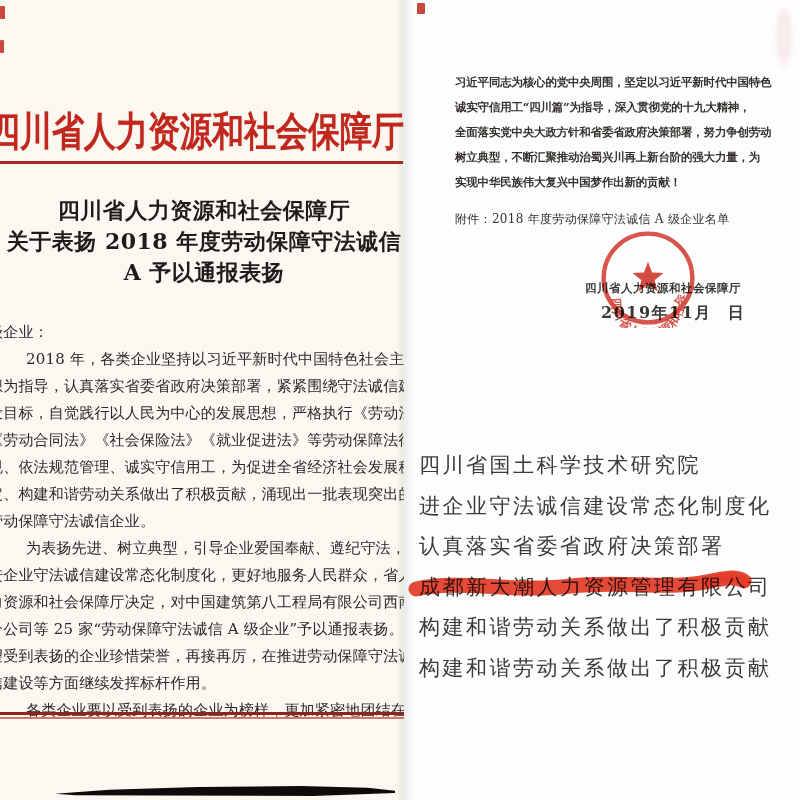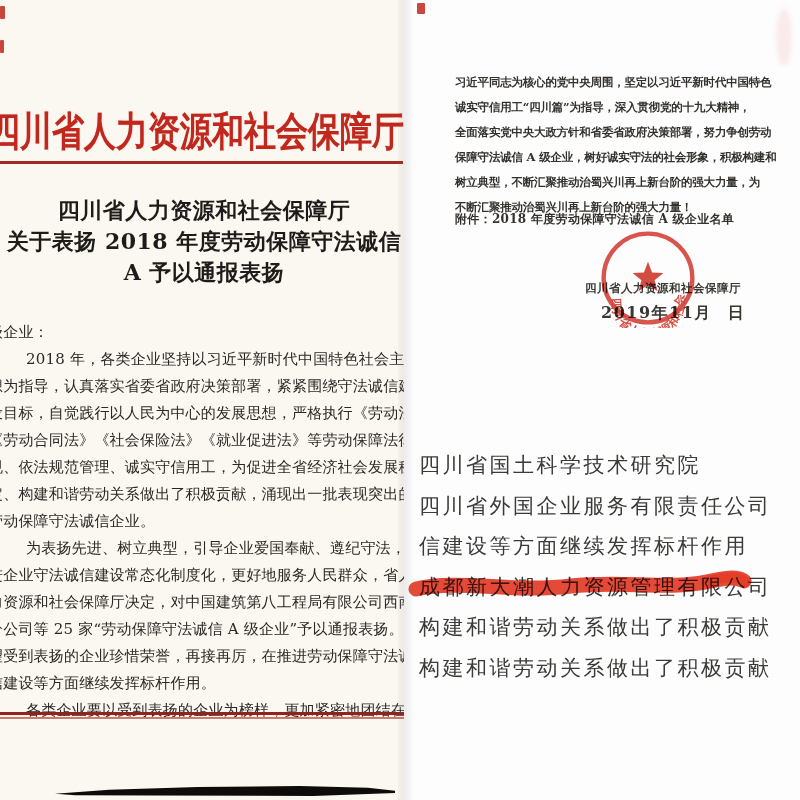--- a/index.html
+++ b/index.html
@@ -47,21 +47,21 @@
     clip-path:polygon(0 78%,16% 38%,42% 10%,72% 0,92% 18%,100% 48%,100% 70%,76% 100%,30% 96%,6% 92%);
   }
   
   .right-body{
     position:absolute;left:51px;top:70px;
     font-size:11.5px;line-height:25px;font-weight:bold;color:#34312d;letter-spacing:-0.2px;
   }
   .right-body .line{white-space:nowrap;}
   .attachment{
     position:absolute;left:51px;top:211px;
-    font-size:12px;font-weight:bold;color:#34312d;white-space:nowrap;letter-spacing:0.3px;
+    font-size:12px;font-weight:normal;color:#34312d;white-space:nowrap;letter-spacing:0.3px;
   }
   .signer{
     position:absolute;left:181px;top:281px;
     font-size:11.5px;font-weight:bold;color:#3a3733;white-space:nowrap;letter-spacing:0.5px;
   }
   .date-line{
     position:absolute;left:197px;top:303px;
     font-size:16px;font-weight:bold;color:#3a3733;white-space:nowrap;letter-spacing:1.5px;
   }
   .day-gap{display:inline-block;width:16px;}
@@ -121,45 +121,44 @@
   </div>
 
   <div class="page page-right">
     <div class="edge-frag f3"></div>
     <div class="smudge"></div>
 
     <div class="right-body">
       <div class="line">习近平同志为核心的党中央周围，坚定以习近平新时代中国特色</div>
       <div class="line">诚实守信用工“四川篇”为指导，深入贯彻党的十九大精神，</div>
       <div class="line">全面落实党中央大政方针和省委省政府决策部署，努力争创劳动</div>
-      <div class="line">保障守法诚信 A 级企业，树好诚实守法的社会形象，积极构建和</div>
       <div class="line">树立典型，不断汇聚推动治蜀兴川再上新台阶的强大力量，为</div>
-      <div class="line">不断汇聚推动治蜀兴川再上新台阶的强大力量！</div>
+      <div class="line">实现中华民族伟大复兴中国梦作出新的贡献！</div>
     </div>
 
     <div class="attachment">附件：2018 年度劳动保障守法诚信 A 级企业名单</div>
 
     <div class="signer">四川省人力资源和社会保障厅</div>
     <div class="date-line">
       <span>2019年11月</span><span class="day-gap"></span><span>日</span>
     </div>
 
     <svg class="seal" viewBox="0 0 160 160">
       <circle cx="80" cy="80" r="71" fill="none" stroke="#d03428" stroke-width="7" opacity="0.9"></circle>
       <path id="sealArc" d="M 26.4 99.5 A 57 57 0 1 0 133.6 99.5" fill="none"></path>
       <text font-size="19" font-weight="bold" fill="#d03428" letter-spacing="1" opacity="0.92">
         <textPath href="#sealArc" startOffset="6%">四川省人力资源和社会保障厅</textPath>
       </text>
       <polygon fill="#d03428" opacity="0.95" points="80,54 86.5,71.1 104.7,72 90.5,83.4 95.3,101 80,91 64.7,101 69.5,83.4 55.3,72 73.5,71.1"></polygon>
     </svg>
 
     <div class="companies">
       <div class="row">四川省国土科学技术研究院</div>
-      <div class="row">四川省外国企业服务有限责任公司</div>
-      <div class="row">信建设等方面继续发挥标杆作用</div>
+      <div class="row">进企业守法诚信建设常态化制度化</div>
+      <div class="row">认真落实省委省政府决策部署</div>
       <div class="row">成都新大潮人力资源管理有限公司</div>
       <div class="row">构建和谐劳动关系做出了积极贡献</div>
       <div class="row">构建和谐劳动关系做出了积极贡献</div>
     </div>
 
     <svg class="marker" viewBox="0 0 350 36">
       <path d="M 10 23 C 55 13, 105 27, 165 20 C 215 14, 260 24, 300 16 C 318 12, 330 10, 338 15" fill="none" stroke="#e53b27" stroke-width="15" stroke-linecap="round" opacity="0.92"></path>
       <path d="M 300 16 C 318 11, 332 9, 339 16" fill="none" stroke="#e53b27" stroke-width="10" stroke-linecap="round" opacity="0.85"></path>
     </svg>
   </div>

